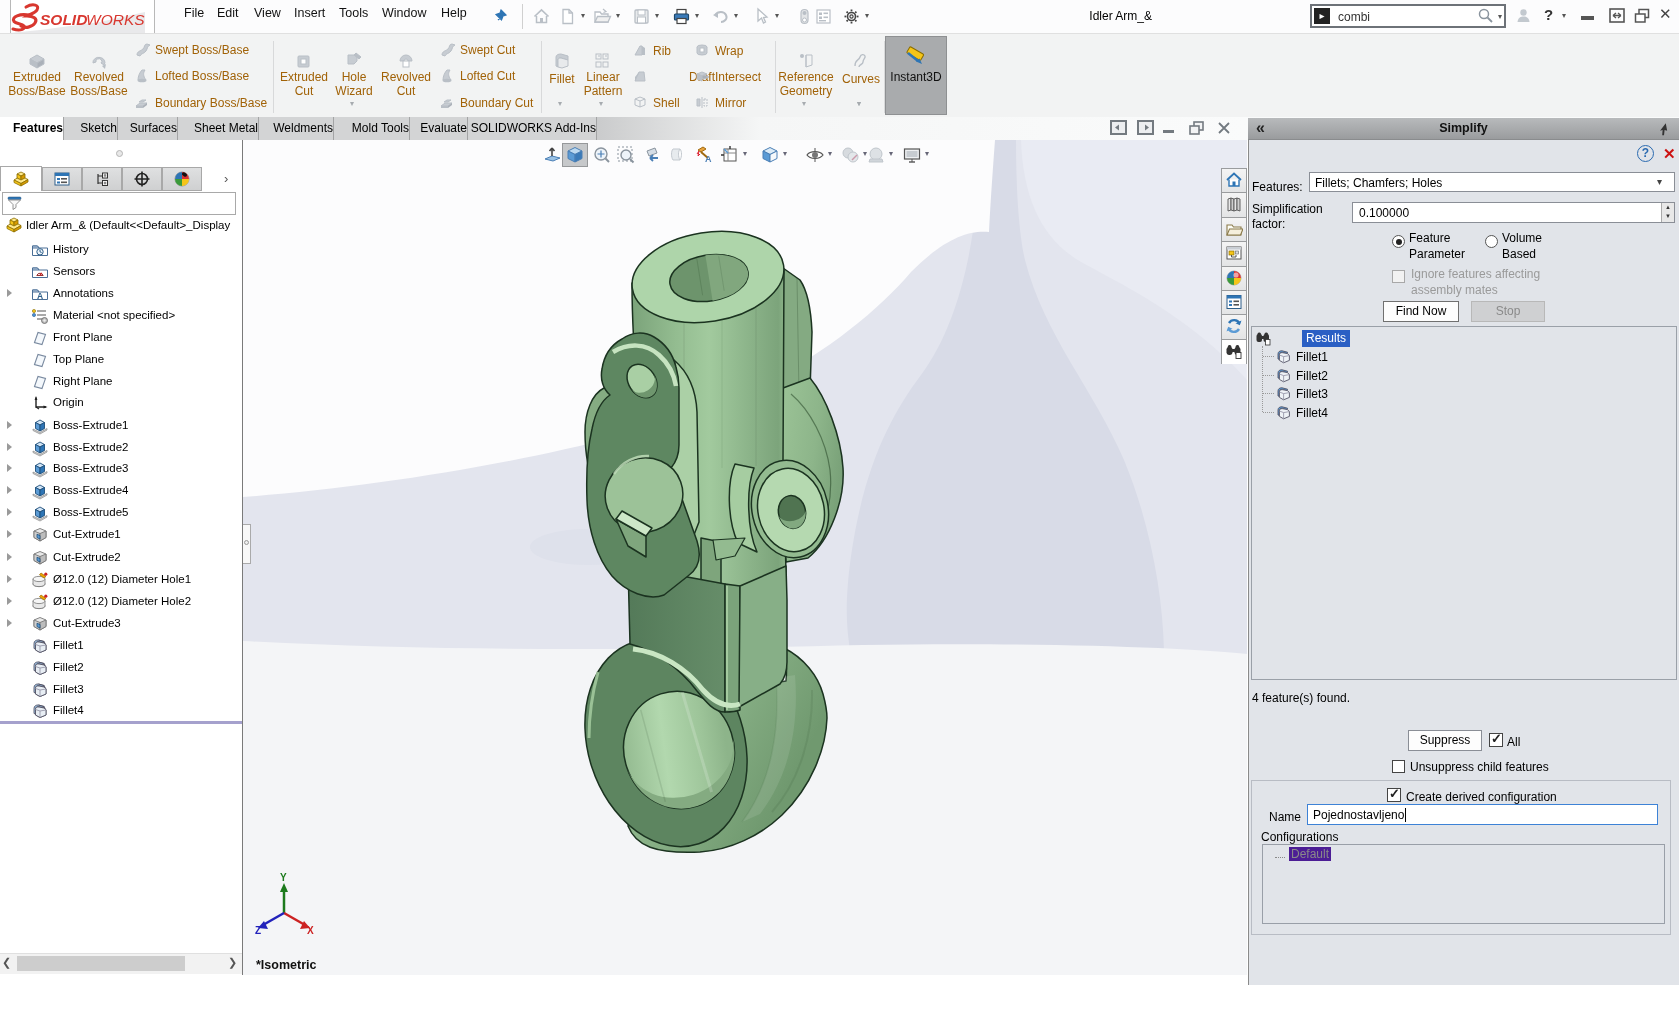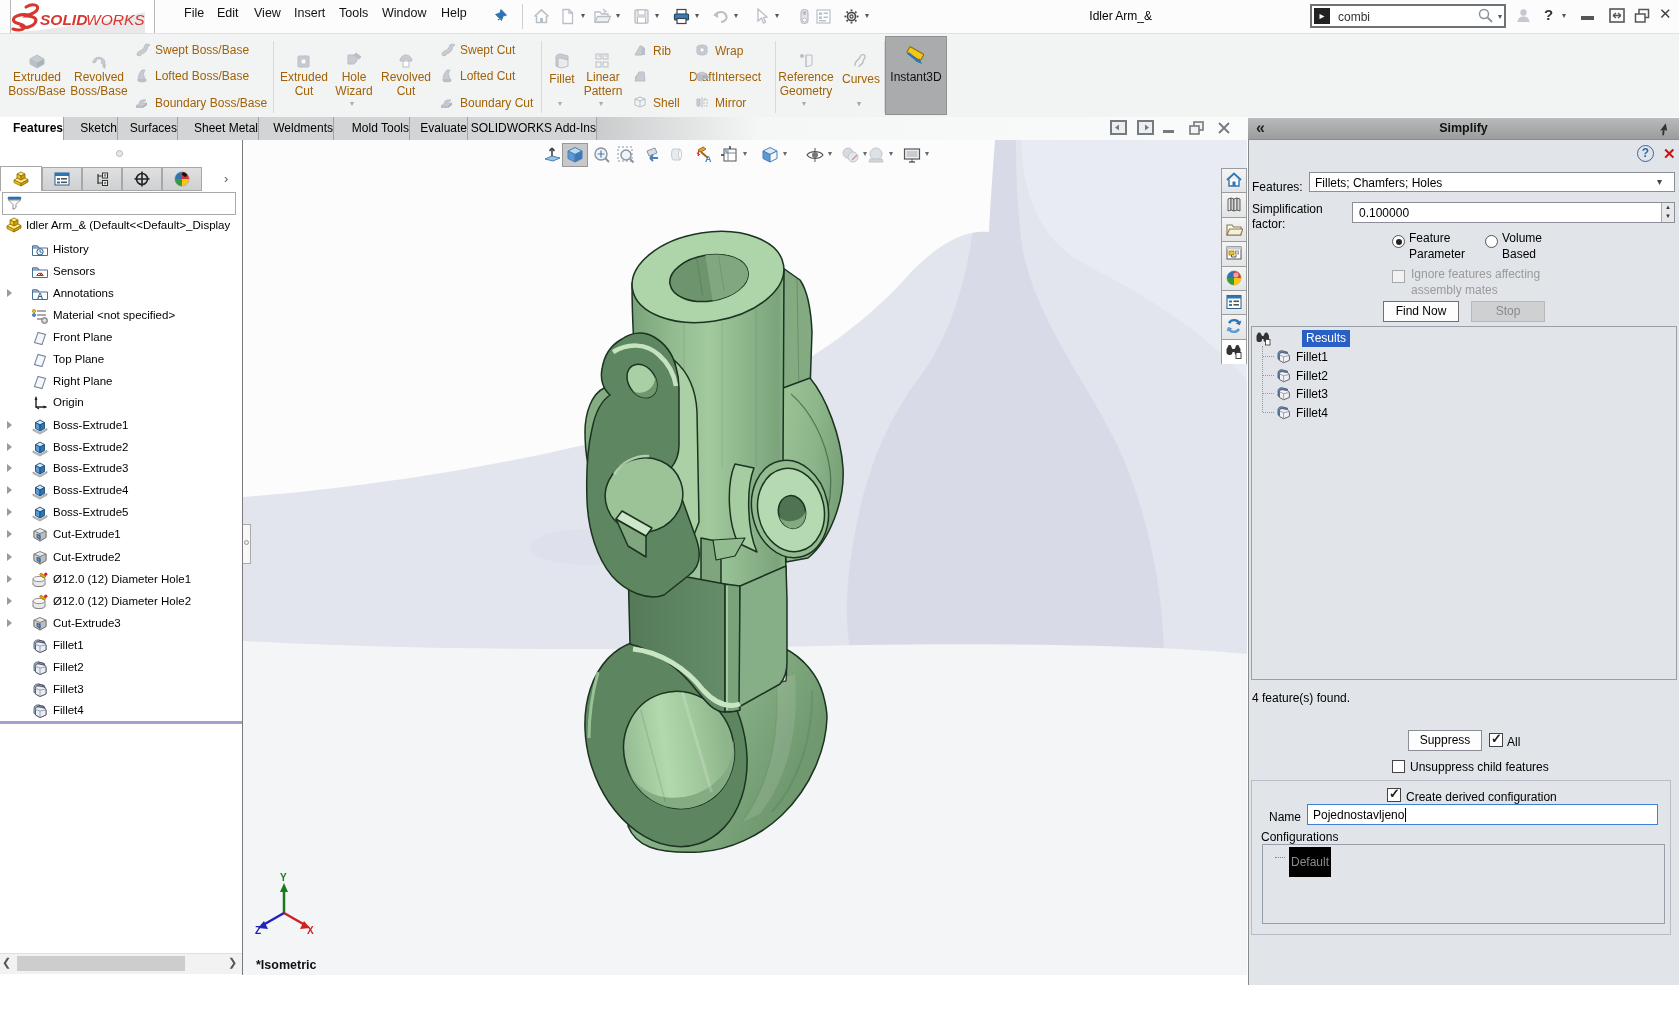--- a/index.html
+++ b/index.html
@@ -992,16 +992,16 @@
     <div class="abs" style="left:2px;top:640px;width:420px;height:155px;border:1px solid #b8bcc4;"></div>
     <div class="abs" style="left:138px;top:648px;width:14px;height:14px;border:1.4px solid #444;background:#fff;"></div>
     <div class="abs" style="left:140px;top:646px;font-size:13px;font-weight:bold;color:#222;">✓</div>
     <div class="abs" style="left:157px;top:650px;font-size:12px;">Create derived configuration</div>
     <div class="abs" style="left:20px;top:670px;font-size:12px;">Name</div>
     <div class="abs" style="left:58px;top:664px;width:351px;height:21px;background:#fff;border:1.5px solid #3d82d6;"></div>
     <div class="abs" style="left:64px;top:668px;font-size:12px;">Pojednostavljeno<span style="border-left:1px solid #000;margin-left:1px;"></span></div>
     <div class="abs" style="left:12px;top:690px;font-size:12px;text-align:center;">Configurations</div>
     <div class="abs" style="left:13px;top:704px;width:403px;height:80px;border:1px solid #999fa8;"></div>
     <div class="abs" style="left:26px;top:712px;width:10px;height:1px;border-top:1px dotted #888;margin-top:5px;"></div>
-    <div class="abs" style="left:40px;top:707px;font-size:12px;color:#8a8a8a;background:#000000;padding:8px 2px;">Default</div>
+    <div class="abs" style="left:40px;top:707px;font-size:12px;color:#8a8a8a;background:#4c1d95;padding:0 2px;">Default</div>
   </div>
 
 </div>
 
 </body></html>

